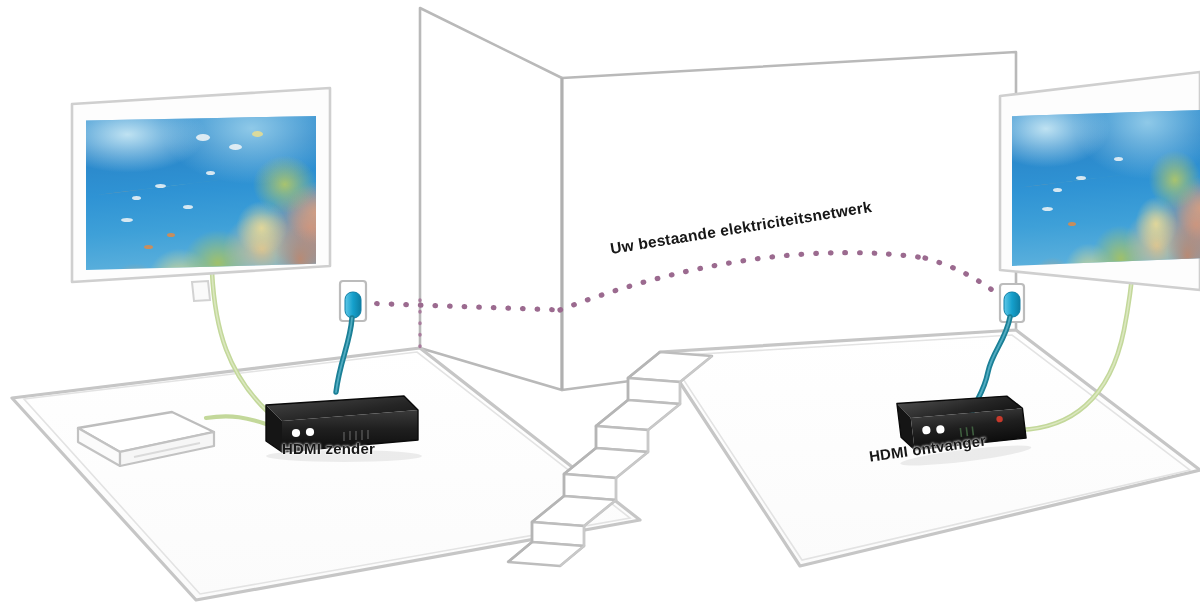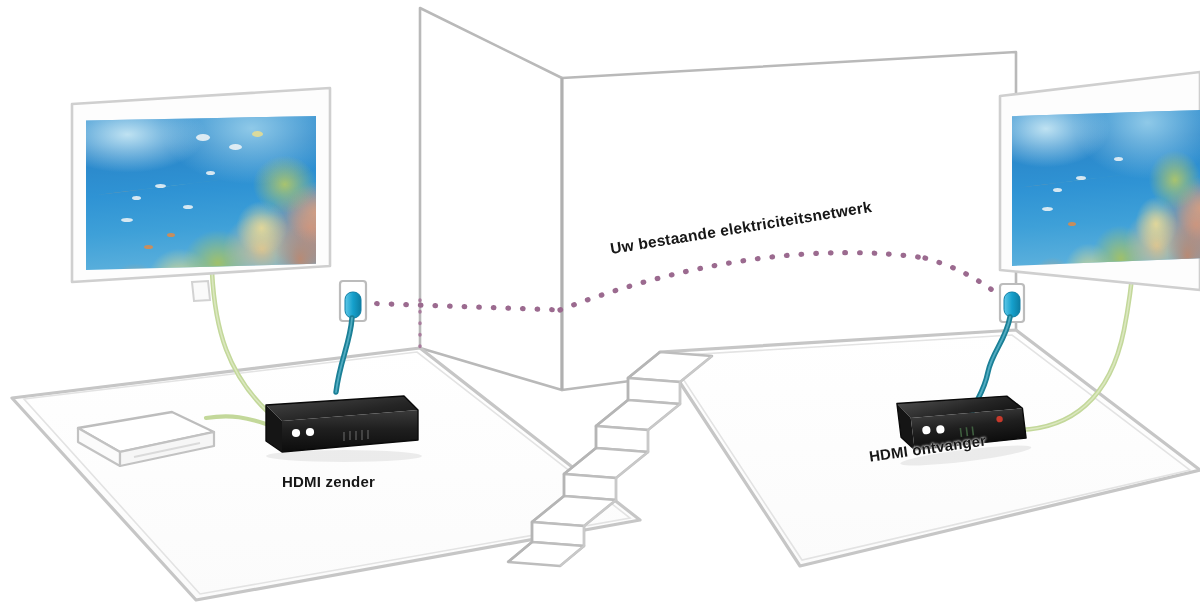--- a/index.html
+++ b/index.html
@@ -10,21 +10,21 @@
   .label{
     position:absolute;
     font-family:"Liberation Sans",sans-serif;
     font-weight:bold;
     color:#171717;
     white-space:nowrap;
     letter-spacing:.2px;
     text-shadow:0 0 2px #fff,0 0 3px #fff;
   }
   #lbl-network{left:612px;top:240px;font-size:15.5px;transform:rotate(-9.2deg);transform-origin:left bottom;}
-  #lbl-zender{left:282px;top:473px;font-size:15px;}
+  #lbl-zender{left:282px;top:440px;font-size:15px;}
   #lbl-ontvanger{left:868px;top:448px;font-size:15px;transform:rotate(-8deg);transform-origin:left top;}
 
   .tvimg{position:absolute;overflow:hidden;}
   .reef{position:absolute;inset:0;}
   .reef .water{
     position:absolute;inset:0;
     background:
       radial-gradient(ellipse 55% 40% at 18% 12%, #bfe2f2 0%, rgba(191,226,242,0) 62%),
       radial-gradient(ellipse 60% 55% at 72% 8%, #8fc9e8 0%, rgba(143,201,232,0) 66%),
       linear-gradient(176deg,#2f8fd0 0%,#2a86c9 22%,#2f93d4 48%,#3ea0d8 70%,#63b4dd 100%);

